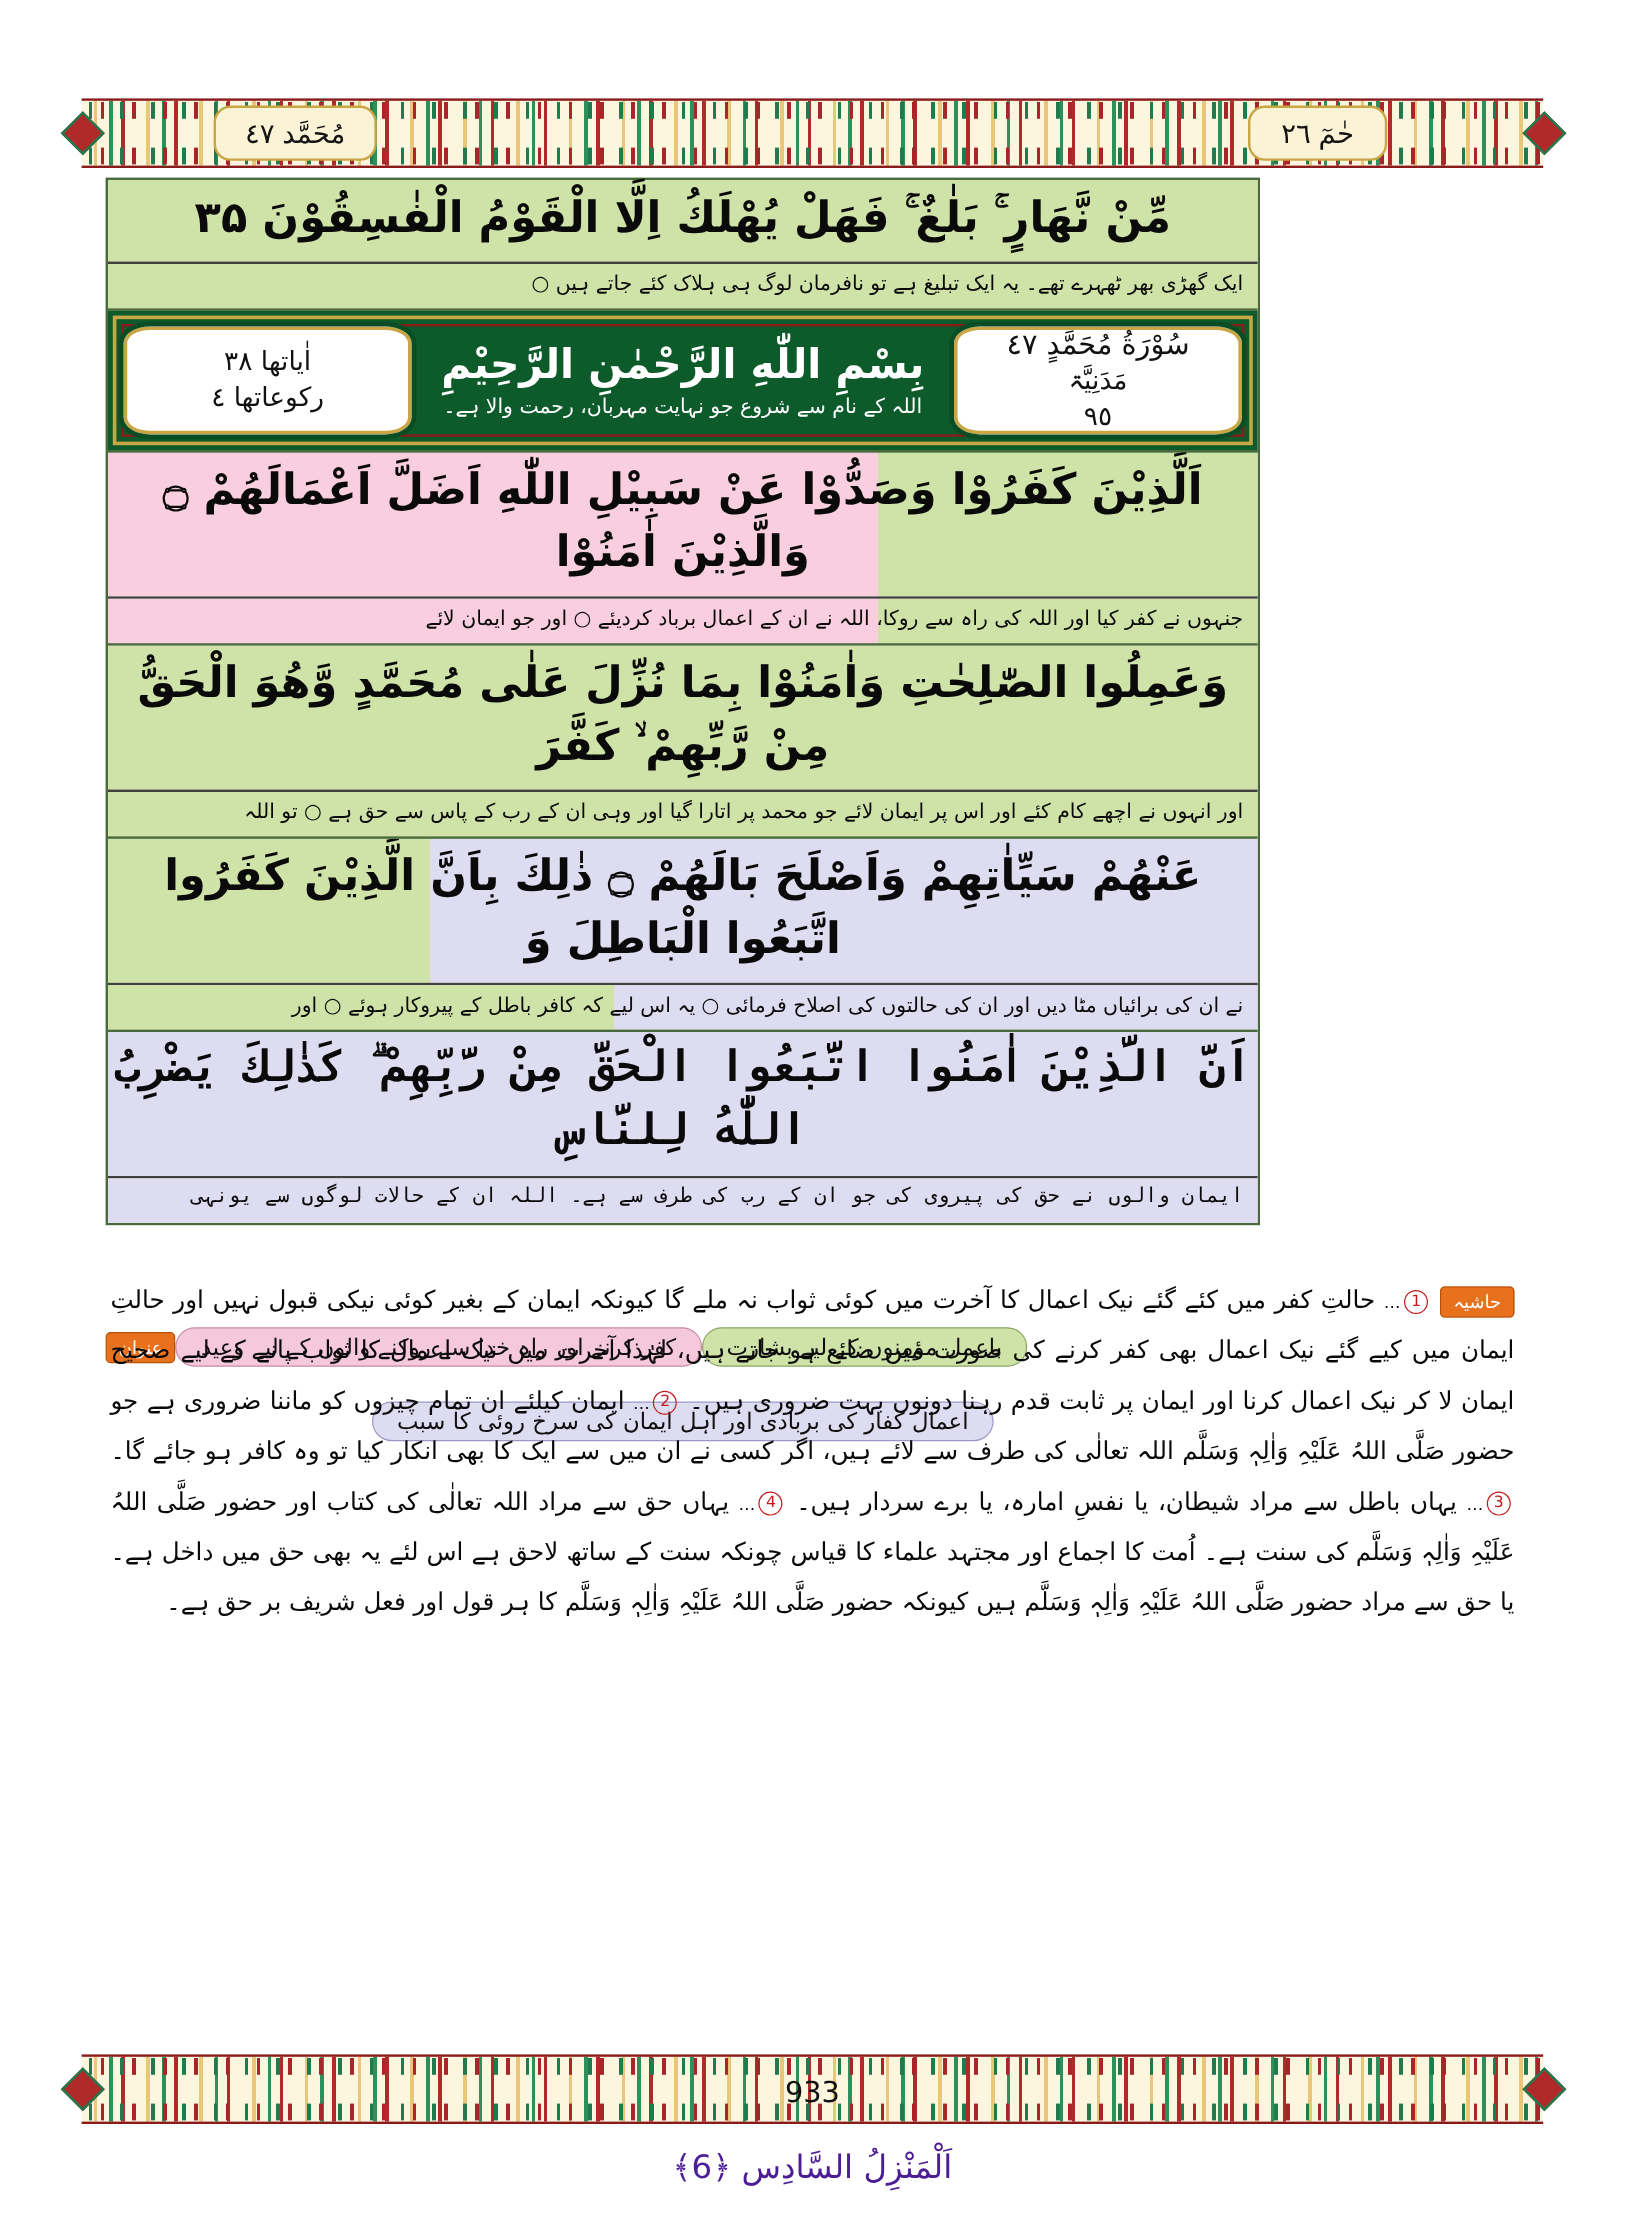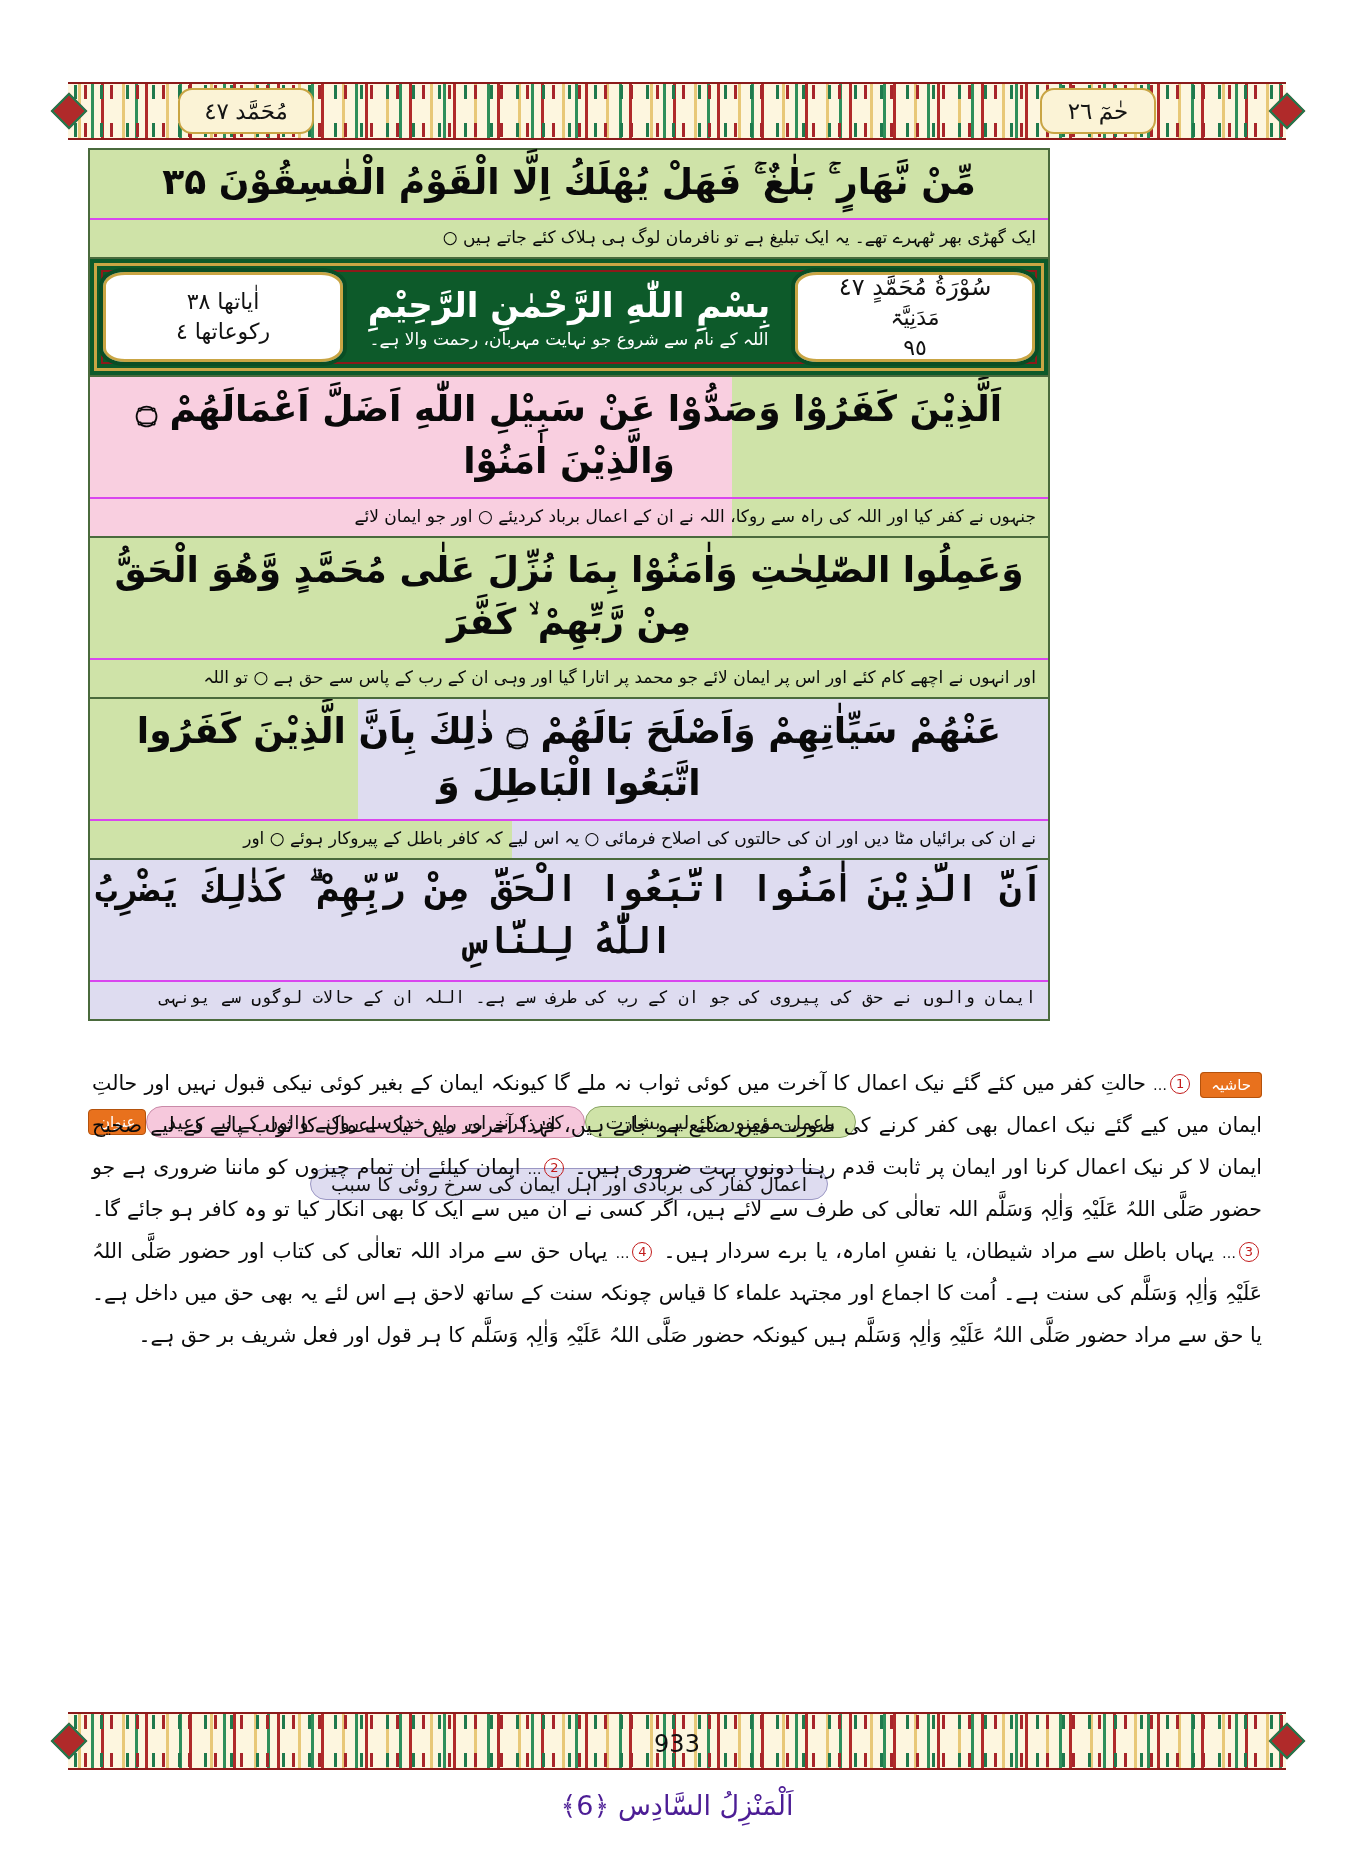--- a/index.html
+++ b/index.html
@@ -62,21 +62,21 @@
   .cart-right{ left:1040px; top:88px; width:116px; height:46px; }
 
   
   .content{
     position:absolute; left:88px; top:148px; width:962px;
     border:2px solid #4a6a3c;
   }
   .aya-row{
     direction:rtl; text-align:center;
     padding:6px 5px 10px;
-    border-bottom:2px solid #d946ef;
+    border-bottom:2px solid #404040;
     font-size:36px; line-height:1.45;
     color:#0a0a0a; font-weight:700;
     letter-spacing:-1px;
   }
   .tr-row{
     direction:rtl; text-align:justify;
     padding:5px 12px 7px;
     border-bottom:2px solid #4a6a3c;
     font-size:17px; line-height:1.45; color:#0a0a0a;
     position:relative;

